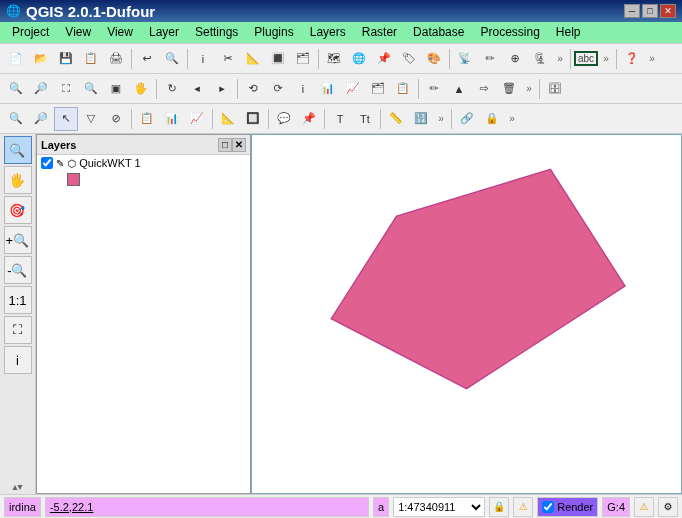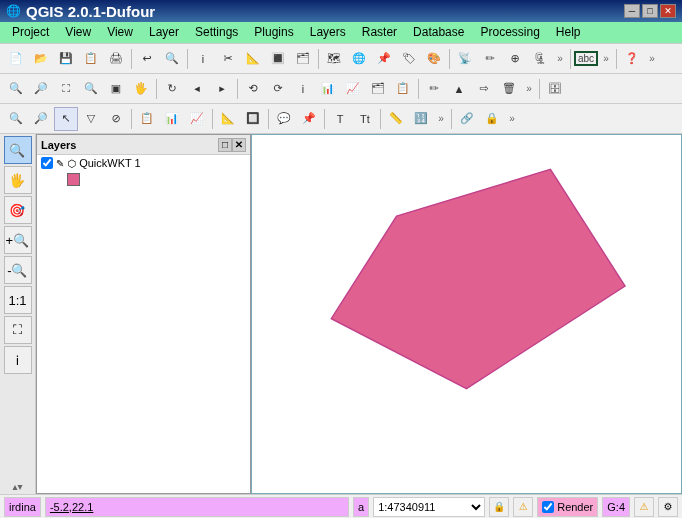--- a/index.html
+++ b/index.html
@@ -215,21 +215,21 @@
       display: flex; align-items: center; justify-content: center;
       border: 1px solid #ccc;
       background: #f0f0f0;
       cursor: pointer;
       font-size: 10px;
     }
     .render-btn {
       display: flex; align-items: center;
       height: 20px;
       border: 1px solid #ccc;
-      background: #f9a8d4;
+      background: #8b5cf6;
       padding: 0 4px;
       cursor: pointer;
       font-size: 11px;
       gap: 3px;
     }
     .render-check {
       width: 12px; height: 12px;
     }
   </style>
 </head>
@@ -398,21 +398,21 @@
 <div id="status-bar">
   <div class="status-segment">
     <span>irdina</span>
   </div>
   <div class="status-segment" style="flex:1; min-width:80px;text-decoration:underline;">
     <span>-5.2,22.1</span>
   </div>
   <div class="status-segment">
     <span>a</span>
   </div>
-  <select class="status-select" style="width:112px;">
+  <select class="status-select" style="width:92px;">
     <option>1:47340911</option>
   </select>
   <div class="status-icon-btn">🔒</div>
   <div class="status-icon-btn" style="color:#e8a020;">⚠</div>
   <div class="render-btn">
     <input type="checkbox" class="render-check" checked="" style="">
     <span>Render</span>
   </div>
   <div class="status-segment">
     <span>G:4</span>

